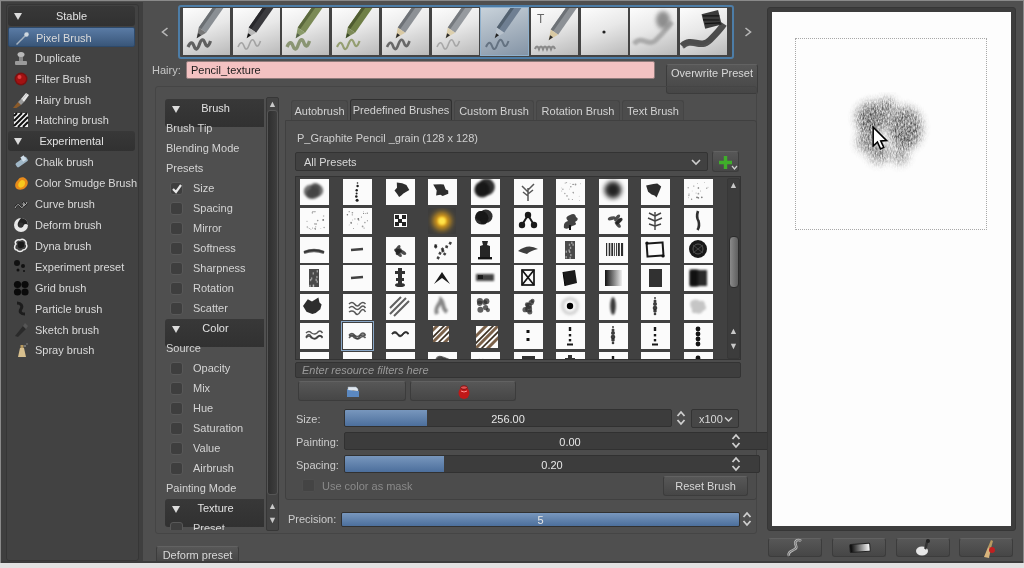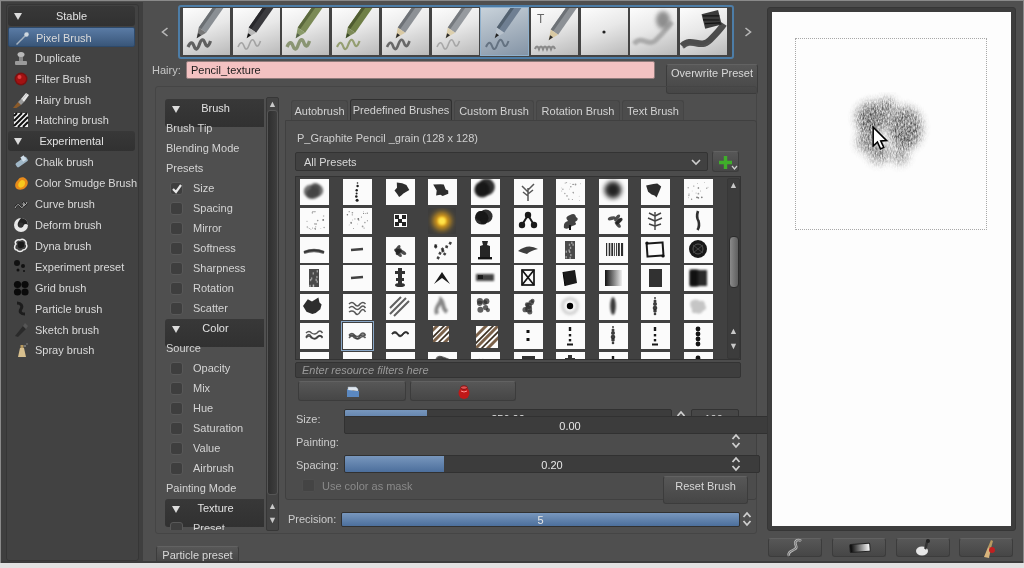--- a/index.html
+++ b/index.html
@@ -1306,49 +1306,49 @@
     <div class="sval">256.00</div>
   </div>
 <svg class="abs" style="left:675px;top:409px" width="12" height="18">
     <path d="M2.5 7 L6 3 L9.5 7" stroke="#cfcfcf" stroke-width="1.8" fill="none"></path>
     <path d="M2.5 11 L6 15 L9.5 11" stroke="#cfcfcf" stroke-width="1.8" fill="none"></path>
   </svg>
 <div class="abs combo" style="left:691px;top:409px;width:48px;height:19px;line-height:18px;padding-left:7px;background:#464646">x100<svg class="abs" style="right:5px;top:6px" width="9" height="7">
       <path d="M1 1.5 L4.5 5 L8 1.5" stroke="#cfcfcf" stroke-width="1.5" fill="none"></path>
     </svg></div>
 <div class="abs sliderlbl" style="left:296px;top:436px">Painting:</div>
-<div class="slider" style="left:344px;top:416px;width:452px">
+<div class="slider" style="left:344px;top:432px;width:452px">
     <div class="sval">0.00</div>
   </div>
 <svg class="abs" style="left:730px;top:432px" width="12" height="18">
     <path d="M2.5 7 L6 3 L9.5 7" stroke="#cfcfcf" stroke-width="1.8" fill="none"></path>
     <path d="M2.5 11 L6 15 L9.5 11" stroke="#cfcfcf" stroke-width="1.8" fill="none"></path>
   </svg>
 <div class="abs sliderlbl" style="left:296px;top:459px">Spacing:</div>
 <div class="slider" style="left:344px;top:455px;width:416px">
     <div class="sfill" style="width:99px"></div>
     <div class="sval">0.20</div>
   </div>
 <svg class="abs" style="left:730px;top:455px" width="12" height="18">
     <path d="M2.5 7 L6 3 L9.5 7" stroke="#cfcfcf" stroke-width="1.8" fill="none"></path>
     <path d="M2.5 11 L6 15 L9.5 11" stroke="#cfcfcf" stroke-width="1.8" fill="none"></path>
   </svg>
 <div class="ckdis abs" style="left:302px;top:479px"></div>
 <div class="abs" style="left:322px;top:480px;color:#8a8a8a">Use color as mask</div>
-<div class="abs btn" style="left:663px;top:476px;width:85px;height:28px;line-height:18px">Reset Brush</div>
+<div class="abs btn" style="left:663px;top:476px;width:85px;height:20px;line-height:18px">Reset Brush</div>
 <div class="abs sliderlbl" style="left:288px;top:513px">Precision:</div>
 <div class="slider" style="left:341px;top:512px;width:399px;height:15px">
     <div class="sfill" style="width:399px"></div>
     <div class="sval" style="line-height:14px">5</div>
   </div>
 <svg class="abs" style="left:741px;top:510px" width="12" height="18">
     <path d="M2.5 7 L6 3 L9.5 7" stroke="#cfcfcf" stroke-width="1.8" fill="none"></path>
     <path d="M2.5 11 L6 15 L9.5 11" stroke="#cfcfcf" stroke-width="1.8" fill="none"></path>
   </svg>
-<div class="abs btn" style="left:156px;top:546px;width:83px;height:17px;line-height:16px">Particle preset</div>
+<div class="abs btn" style="left:156px;top:546px;width:83px;height:17px;line-height:16px">Deform preset</div>
 <div class="abs rightframe"></div>
 <div class="abs white"></div>
 <div class="abs dotted"></div>
 <svg class="abs" style="left:847px;top:92px;opacity:0.82" width="88" height="82" viewBox="0 0 88 82">
     <defs>
       <filter id="gr2" x="-30%" y="-30%" width="160%" height="160%">
 <feGaussianBlur in="SourceGraphic" stdDeviation="4.5" result="soft"></feGaussianBlur>
 <feTurbulence type="fractalNoise" baseFrequency="0.85 0.32" numOctaves="3" seed="7" result="n"></feTurbulence>
 <feComponentTransfer in="n" result="n2">
           <feFuncA type="gamma" amplitude="1.35" exponent="1.25" offset="0"></feFuncA>

